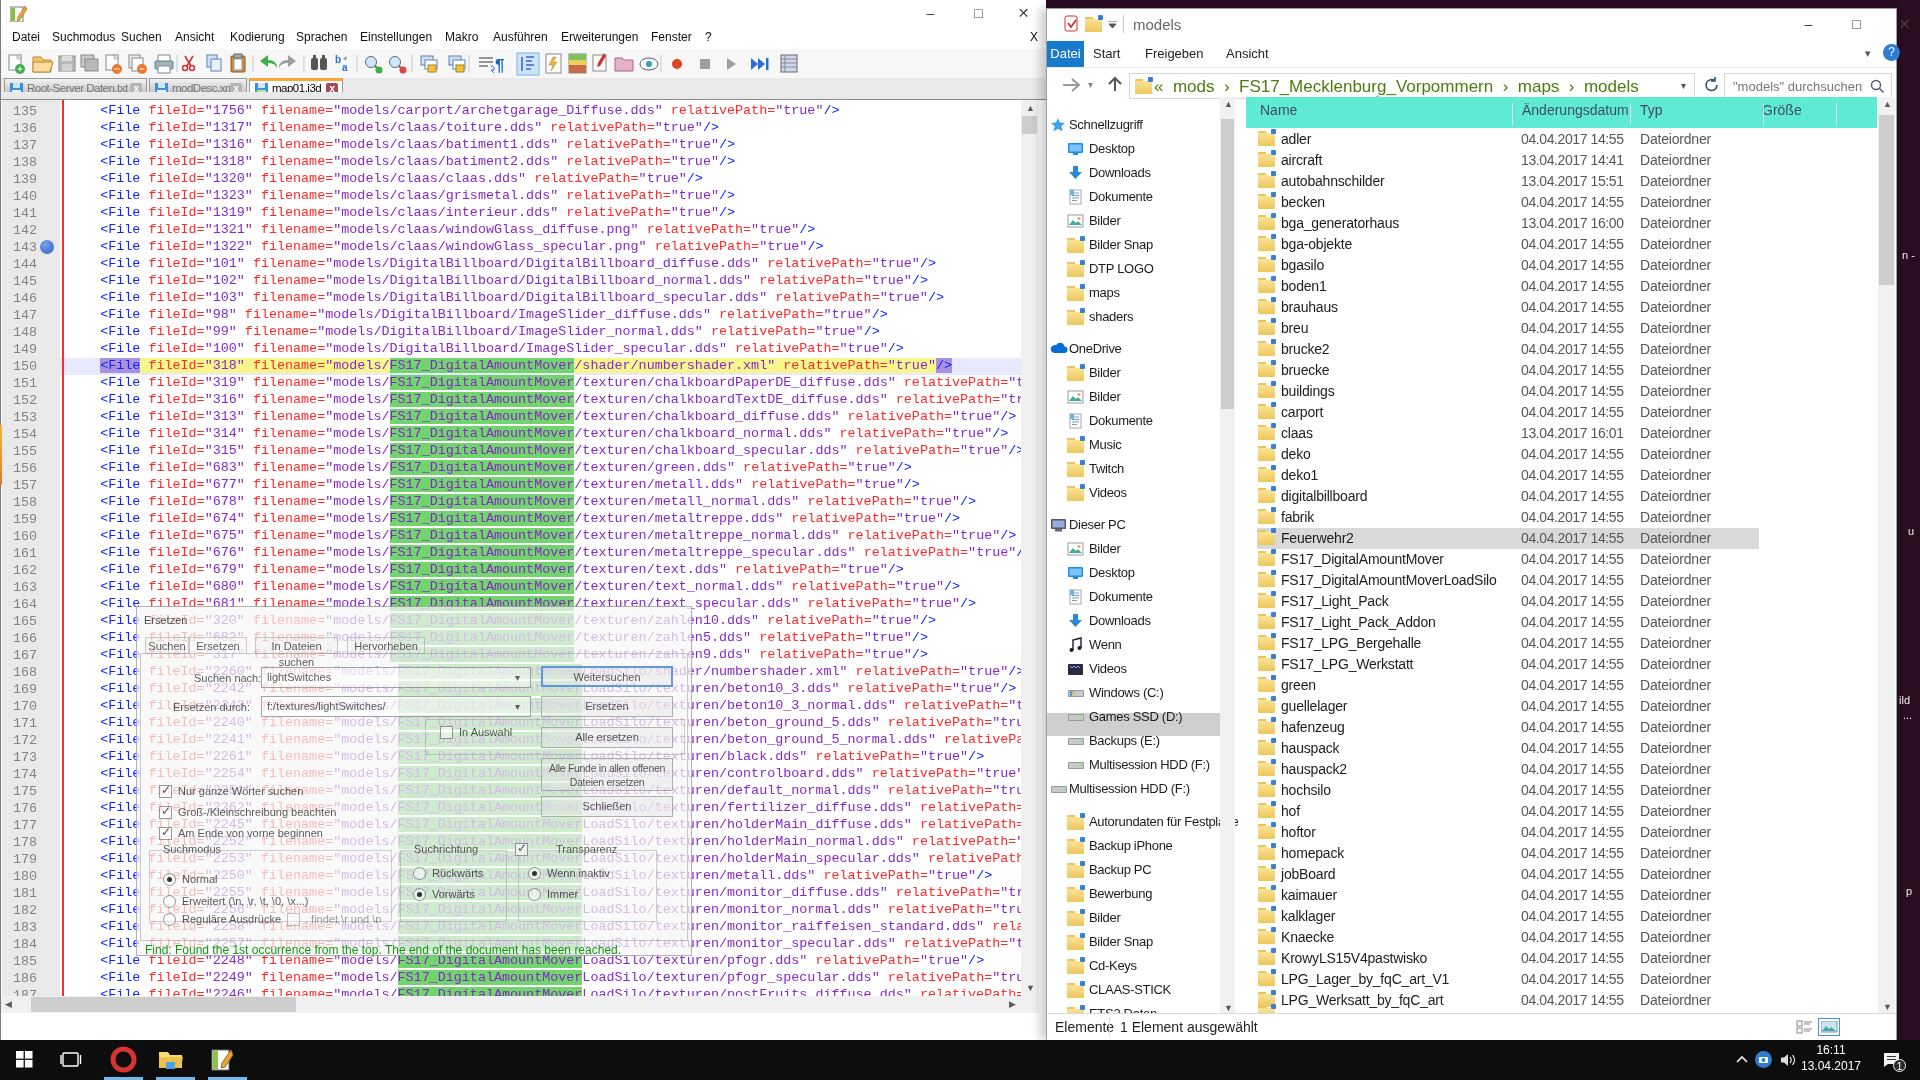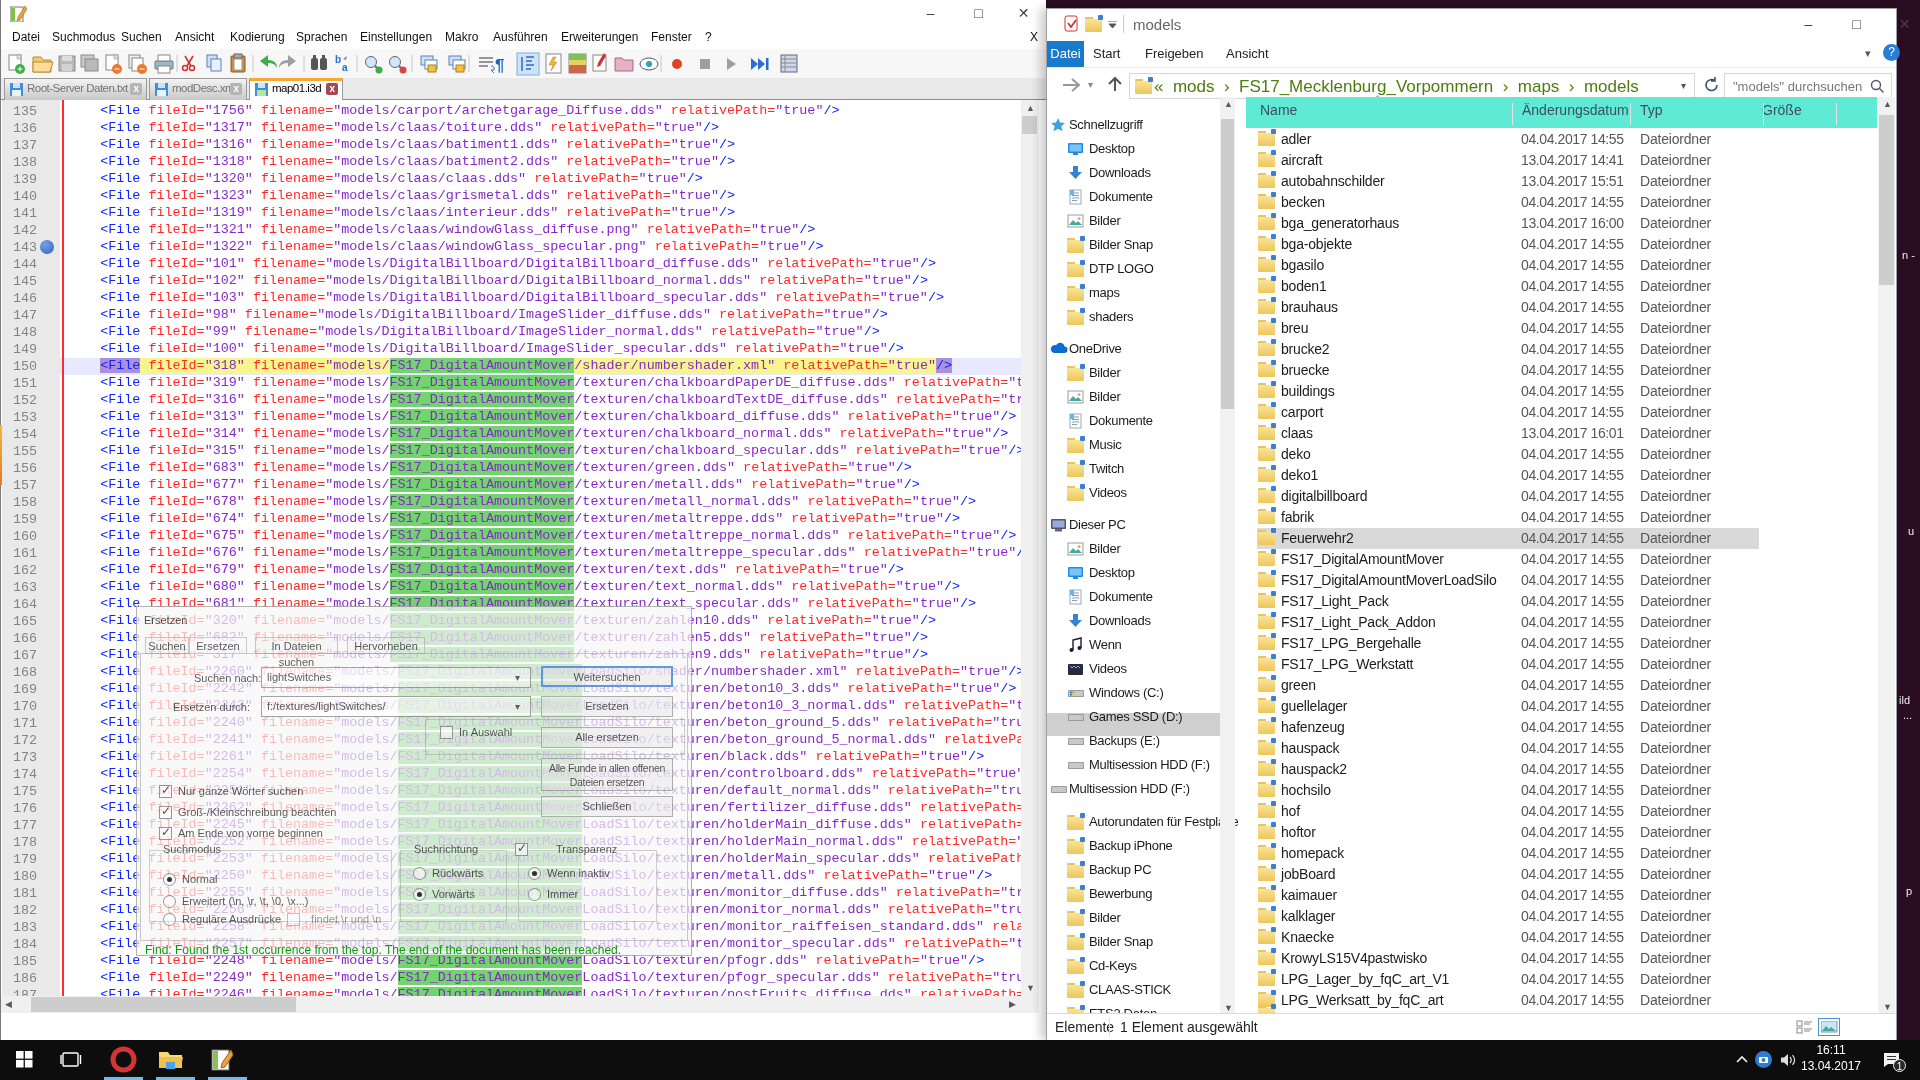--- a/index.html
+++ b/index.html
@@ -5,21 +5,21 @@
 .abs{position:absolute}
 s,u{text-decoration:none}
 #npp{position:absolute;left:0;top:0;width:1046px;height:1040px;background:#fff;border-left:1px solid #7a7a7a}
 #npp .title{position:absolute;left:0;top:0;width:100%;height:27px;background:#fff}
 #npp .title .txt{position:absolute;left:33px;top:7px;font-size:13px;color:#111}
 .capbtn{position:absolute;top:0;width:45px;height:27px;color:#444;font-size:14px;text-align:center;line-height:27px}
 #npp .menu{position:absolute;left:0;top:27px;width:100%;height:22px;background:#fff;font-size:12px;color:#111}
 #npp .menu s{position:absolute;top:3px}
 #npp .tools{position:absolute;left:0;top:49px;width:100%;height:29px;background:#f7f7f7}
 #npp .tabbar{position:absolute;left:0;top:78px;width:100%;height:22px;background:#e9e9e9;border-bottom:1px solid #8a8a8a}
-.tab{position:absolute;top:0;height:22px;background:linear-gradient(#f2f2f2,#c9c9c9);border:1px solid #9a9a9a;border-bottom:none;color:#757575;font-size:11.5px;letter-spacing:-0.5px;overflow:hidden}
+.tab{position:absolute;top:0;height:14px;background:linear-gradient(#f2f2f2,#c9c9c9);border:1px solid #9a9a9a;border-bottom:none;color:#757575;font-size:11.5px;letter-spacing:-0.5px;overflow:hidden}
 .tab.active{background:#fff;border-top:3px solid #f9a634;color:#000}
 .tab .ic{position:absolute;left:5px;top:4px}
 .tab .x{position:absolute;right:4px;top:4px;width:12px;height:12px;background:#b5b5b5;color:#fff;font-size:10px;line-height:11px;text-align:center;border-radius:2px;font-weight:bold}
 .tab.active .x{background:#a34a5a}
 #edclip{position:absolute;left:1px;top:100px;width:1019px;height:896px;background:#fff;overflow:hidden}
 #gutter{position:absolute;left:0;top:0;width:58px;height:896px;background:#e9e9e9}
 .gn{position:absolute;right:23px;font:13.4px "Liberation Mono",monospace;color:#848484;height:17px;line-height:17px}
 #redline{position:absolute;left:61px;top:100px;width:2px;height:896px;background:#ff2c2c}
 .ln{position:absolute;left:66px;height:17px;line-height:17px;font:13.4px "Liberation Mono",monospace;white-space:pre;color:#000}
 .t{color:#1024ff}

